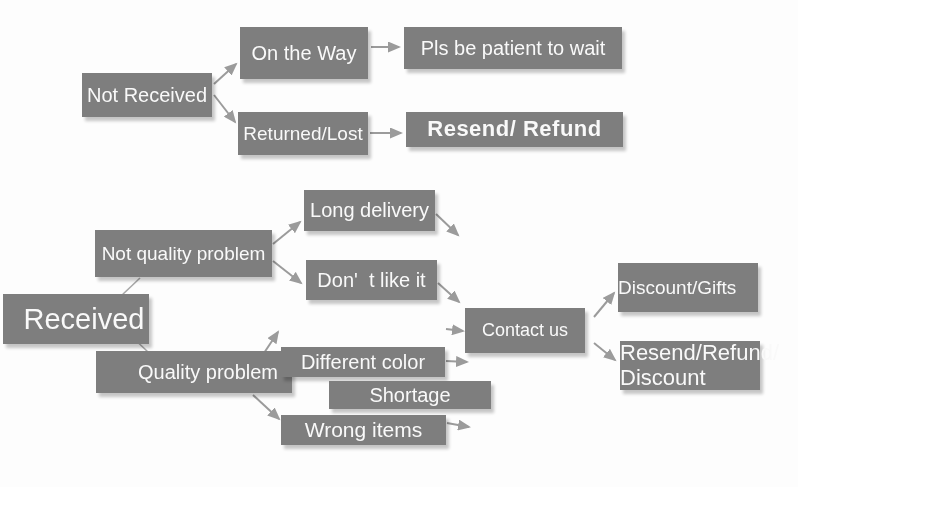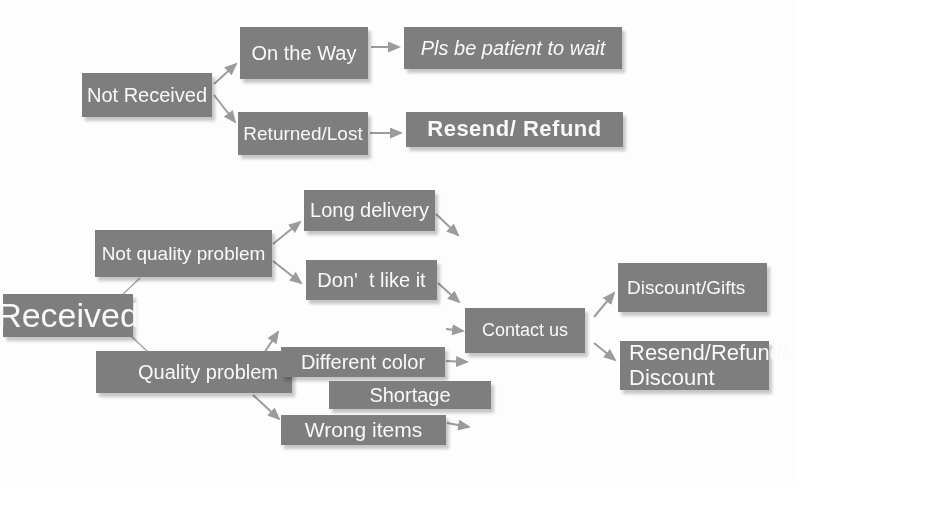--- a/index.html
+++ b/index.html
@@ -18,27 +18,27 @@
   .node{
     position:absolute;
     background:#7e7e7e;
     color:#f9f9f9;
     display:flex;align-items:center;justify-content:center;
     box-shadow:3px 4px 3px rgba(0,0,0,0.22);
     white-space:pre;
     line-height:1.12;
     text-align:center;
   }
-  .node.align-left{justify-content:flex-start;padding-left:9px;text-align:left;}
+  .node.align-left{justify-content:flex-start;text-align:left;}
   .n-not-received{left:82px;top:73px;width:130px;height:44px;font-size:20px;}
   .n-on-the-way{left:240px;top:27px;width:128px;height:52px;font-size:20px;}
-  .n-pls-wait{left:404px;top:27px;width:218px;height:42px;font-size:20px;font-style:italic;}
+  .n-pls-wait{left:404px;top:27px;width:218px;height:42px;font-size:20px;}
   .n-returned-lost{left:238px;top:112px;width:130px;height:43px;font-size:19px;}
   .n-resend-refund{left:406px;top:112px;width:217px;height:35px;font-size:22px;font-weight:600;letter-spacing:0.5px;}
-  .n-received{left:3px;top:294px;width:130px;height:43px;font-size:34px;}
+  .n-received{left:3px;top:294px;width:130px;height:50px;font-size:29px;padding-left:16px;}
   .n-not-quality{left:95px;top:230px;width:177px;height:47px;font-size:19px;}
   .n-long-delivery{left:304px;top:190px;width:131px;height:41px;font-size:20px;}
   .n-dont-like{left:306px;top:260px;width:131px;height:40px;font-size:20px;}
   .n-quality{left:96px;top:351px;width:168px;height:42px;font-size:20px;padding-left:28px;}
   .n-broken{left:281px;top:312px;width:164px;height:29px;font-size:19px;}
   .n-different{left:281px;top:347px;width:164px;height:30px;font-size:20px;}
   .n-shortage{left:281px;top:381px;width:162px;height:28px;font-size:20px;margin-left:48px;}
   .n-wrong{left:281px;top:415px;width:165px;height:30px;font-size:21px;}
   .n-contact{left:465px;top:308px;width:120px;height:45px;font-size:18px;}
   .n-discount-gifts{left:618px;top:263px;width:140px;height:49px;font-size:19px;}

